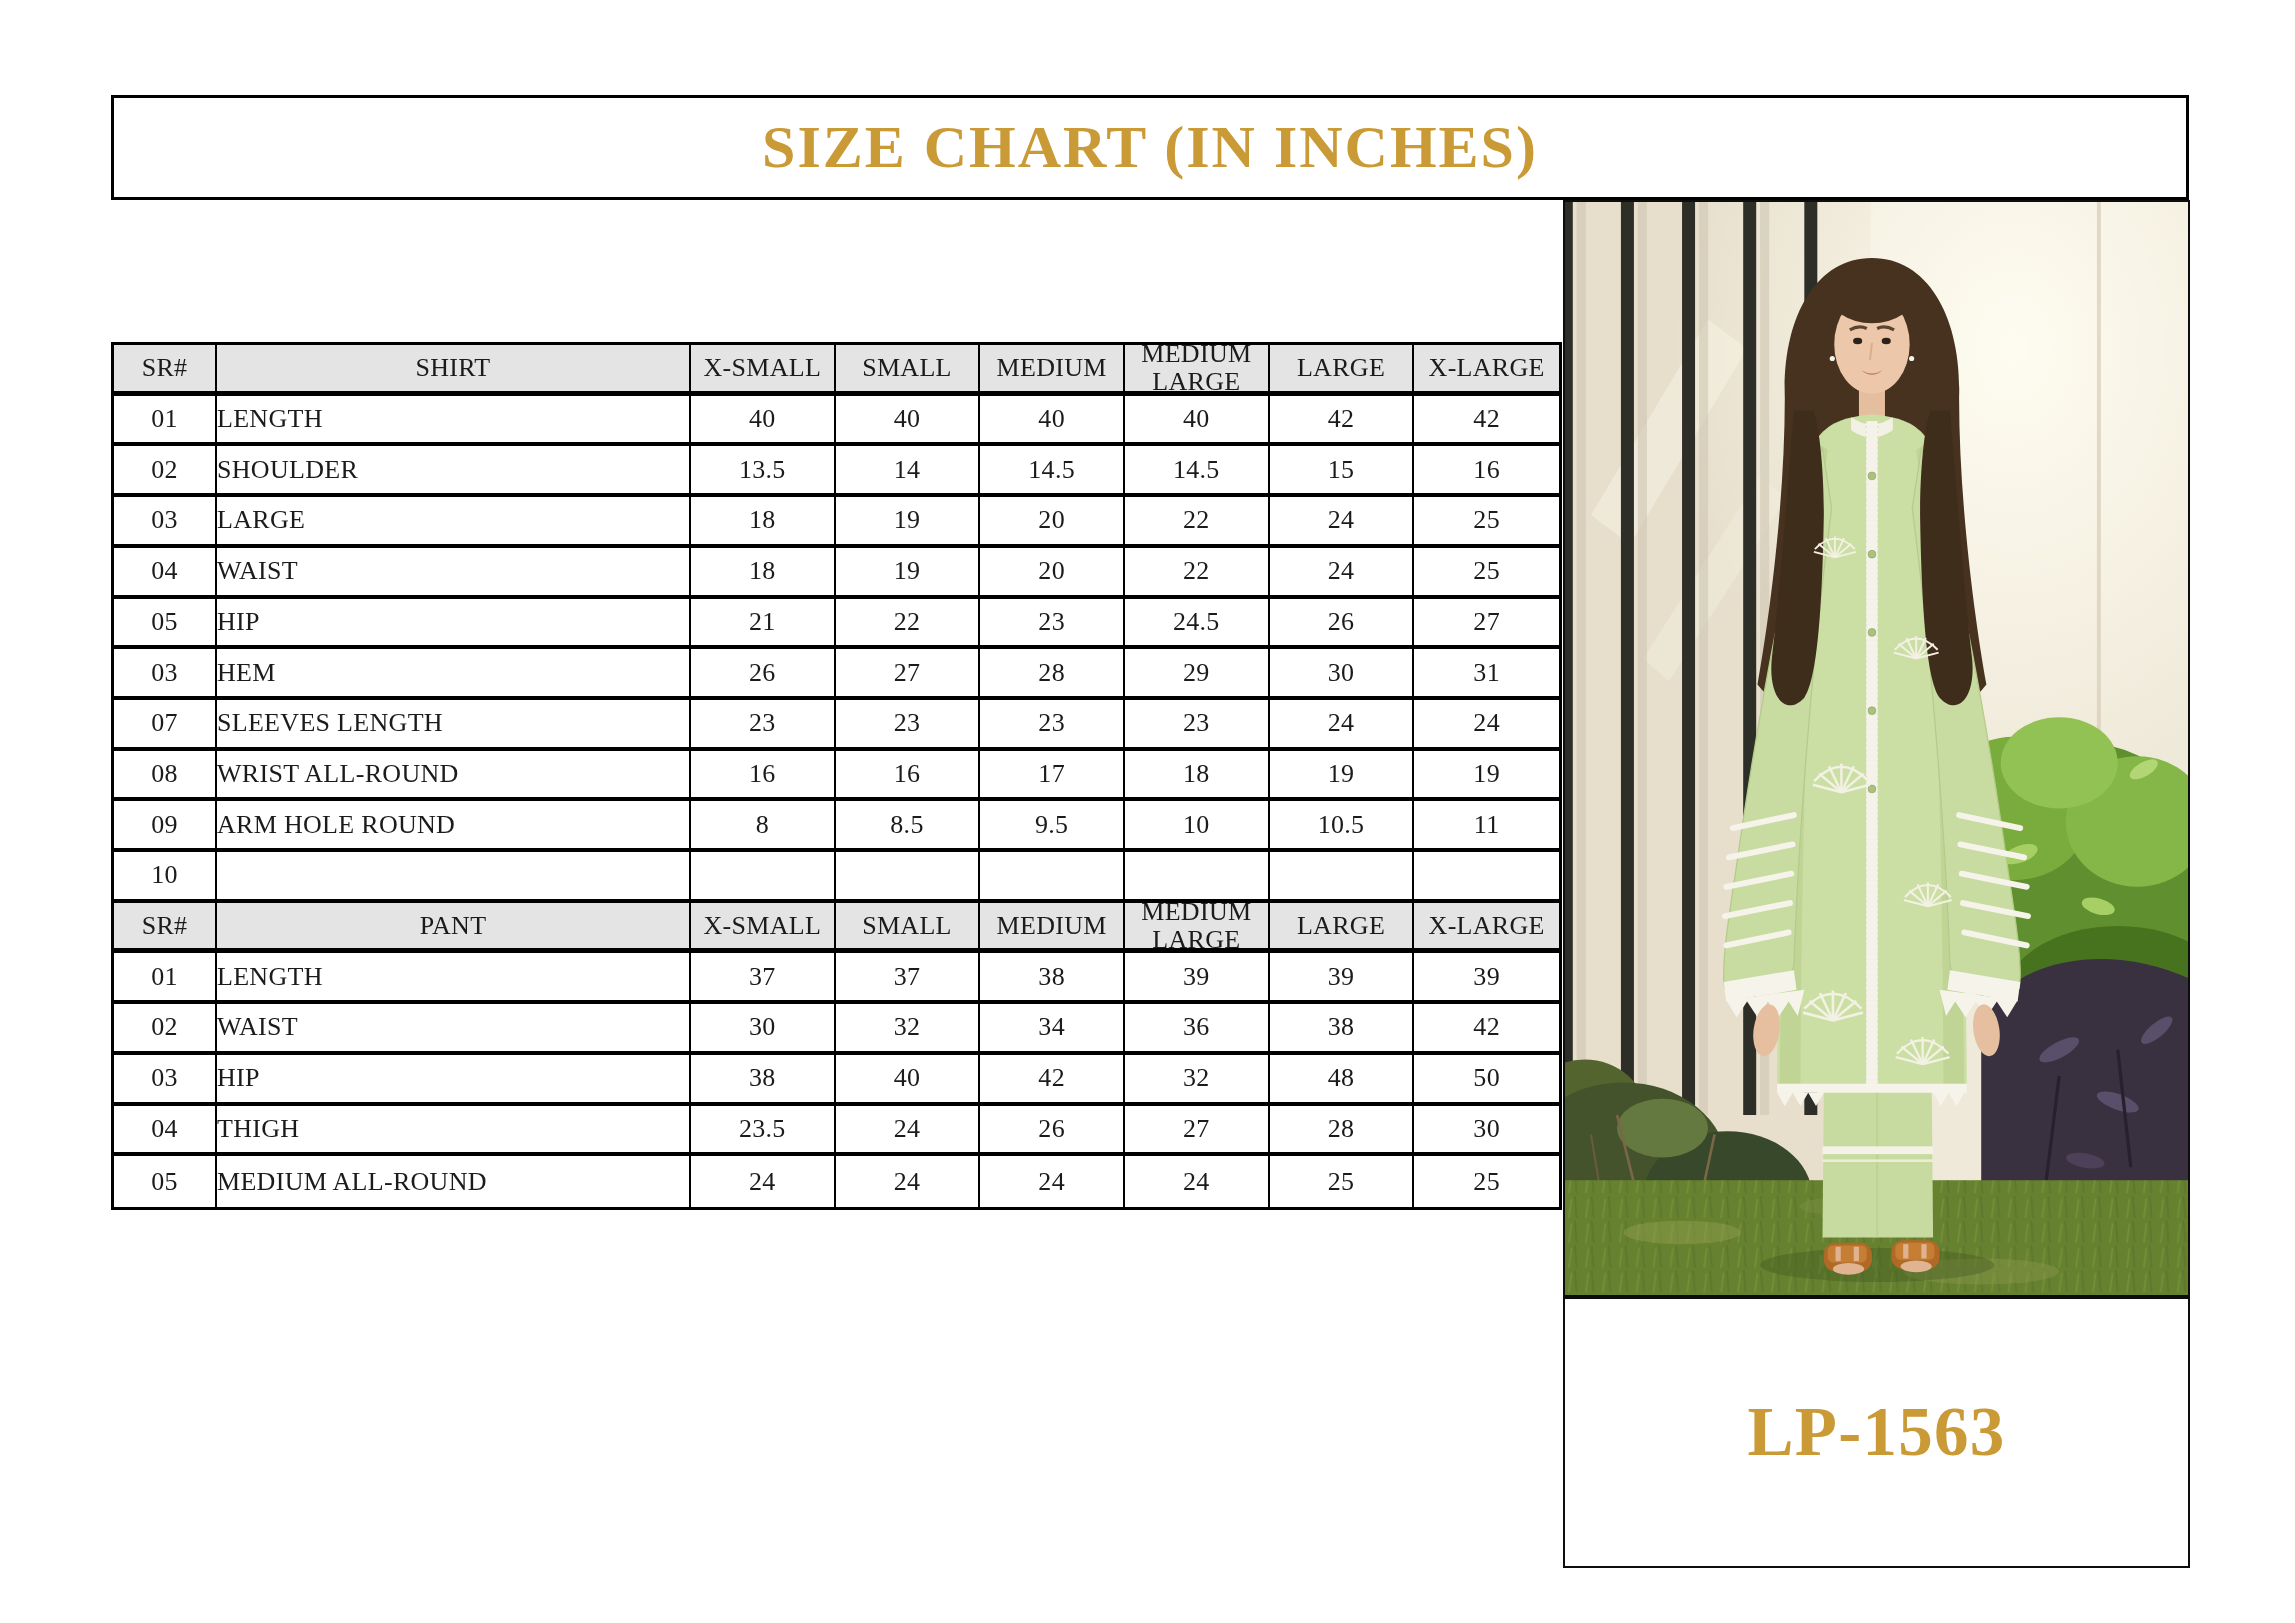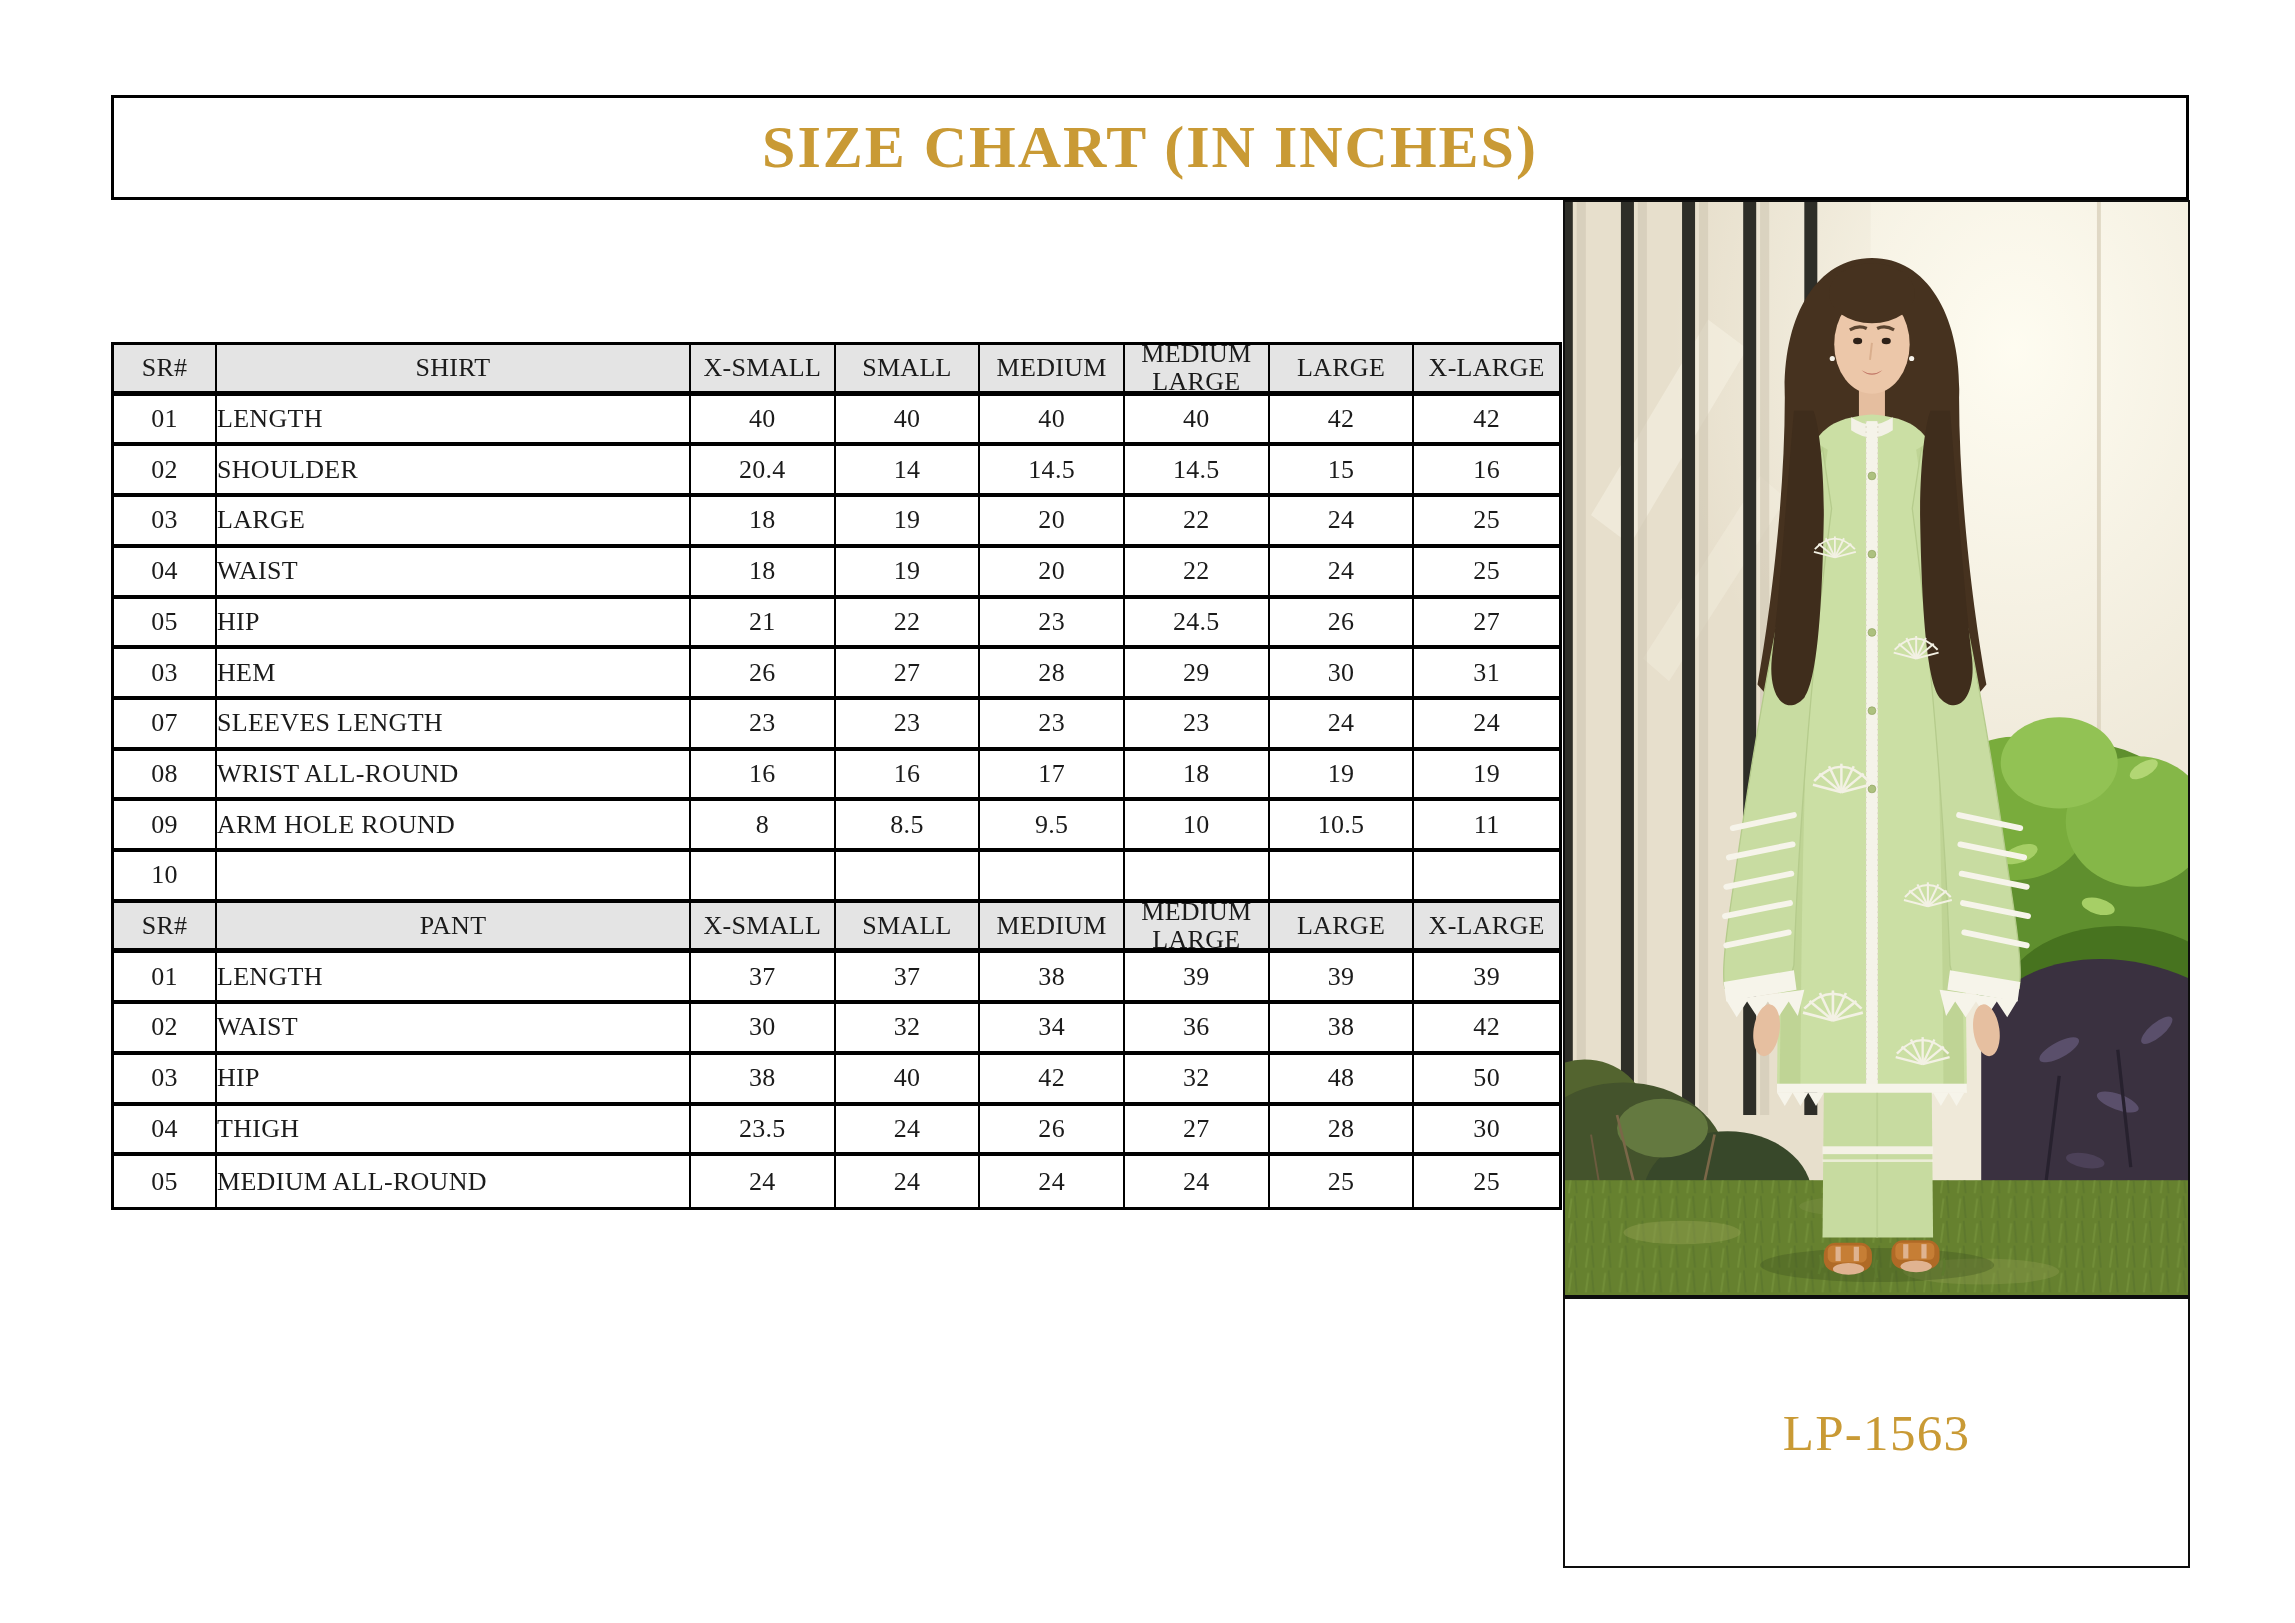--- a/index.html
+++ b/index.html
@@ -50,21 +50,21 @@
     border:2.6px solid #0d0d0d;box-sizing:border-box;background:#E7DFCC;
   }
   .photo svg{display:block;width:100%;height:100%;}
   
   .code-box{
     position:absolute;left:1563px;top:1277px;width:627px;height:271px;
     border:2.6px solid #0d0d0d;box-sizing:border-box;background:#fff;
     display:flex;align-items:center;justify-content:center;
   }
   .code-box .code{
-    font-size:51px;font-weight:400;letter-spacing:1.3px;color:var(--gold);
+    font-size:69px;font-weight:700;letter-spacing:1.3px;color:var(--gold);
   }
 </style>
 </head>
 <body>
 
 <div class="page">
 
   <div class="title-box">
     <h1>SIZE CHART (IN INCHES)</h1>
   </div>
@@ -81,21 +81,21 @@
       <div class="cell">01</div>
       <div class="cell label">LENGTH</div>
       <div class="cell">40</div>
       <div class="cell">40</div>
       <div class="cell">40</div>
       <div class="cell">40</div>
       <div class="cell">42</div>
       <div class="cell">42</div>
       <div class="cell">02</div>
       <div class="cell label">SHOULDER</div>
-      <div class="cell">20.4</div>
+      <div class="cell">13.5</div>
       <div class="cell">14</div>
       <div class="cell">14.5</div>
       <div class="cell">14.5</div>
       <div class="cell">15</div>
       <div class="cell">16</div>
       <div class="cell">03</div>
       <div class="cell label">LARGE</div>
       <div class="cell">18</div>
       <div class="cell">19</div>
       <div class="cell">20</div>

